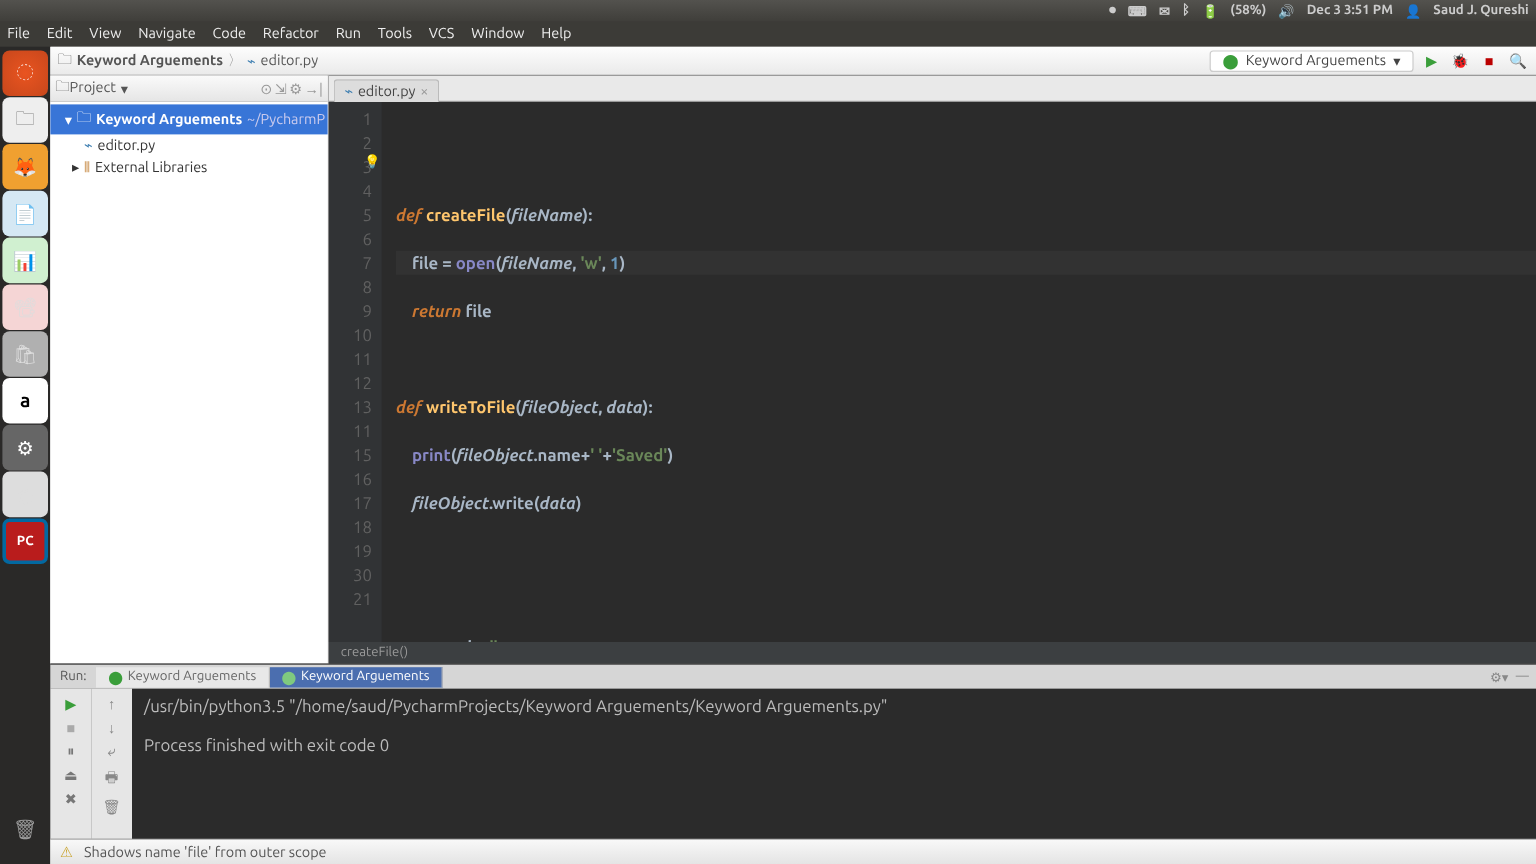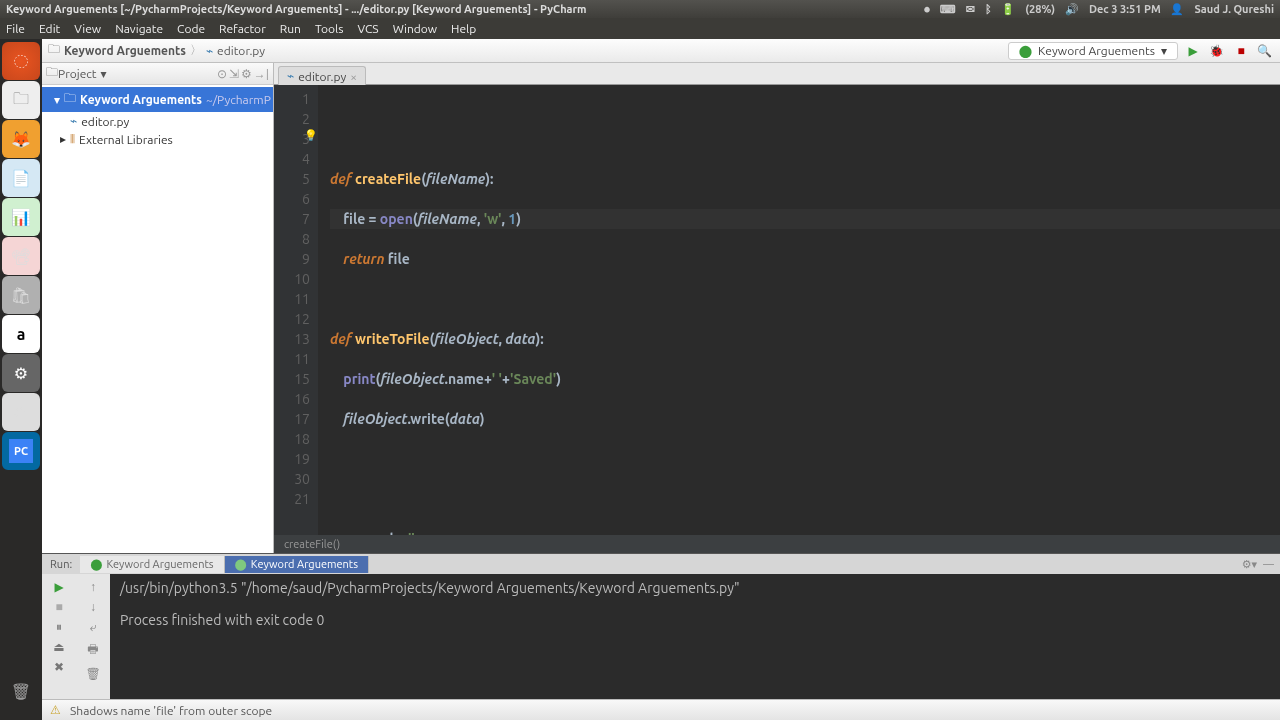--- a/index.html
+++ b/index.html
@@ -17,21 +17,21 @@
 .launcher .ubuntu { background: radial-gradient(#e95420,#c7471c); color:#fff; font-weight:bold; }
 .launcher .files { background: #eee; color:#888; }
 .launcher .ff { background: #f0a030; color:#fff; }
 .launcher .doc { background: #d5e8f4; }
 .launcher .sheet { background: #d0f0d0; }
 .launcher .pres { background: #f5d5d5; }
 .launcher .sw { background: #b0b0b0; }
 .launcher .amz { background: #fff; color:#000; font-weight:bold; }
 .launcher .gear { background: #666; color:#fff; }
 .launcher .chrome { background: #ddd; }
-.launcher .pc { background: #3b82f6; border:7px solid #0369a1; font-size:11px; font-weight:bold; color:#fff; }
+.launcher .pc { background: #b91c1c; border:3px solid #0369a1; font-size:11px; font-weight:bold; color:#fff; }
 .launcher .trash { position:absolute; bottom:10px; filter: brightness(0.7); }
 
 .ide { position: absolute; left: 42px; top: 39px; right: 0; bottom: 0; display: flex; flex-direction: column; background: #f0f0f0; }
 
 .navbar { height: 24px; background: linear-gradient(#fdfdfd,#eaeaea); border-bottom: 1px solid #c0c0c0; display: flex; align-items: center; padding: 0 6px; color: #555; font-size: 12px; }
 .navbar .crumb { display: flex; align-items: center; gap: 4px; }
 .navbar .sep { color:#999; }
 .navbar .rightctrl { margin-left: auto; display:flex; gap:6px; align-items:center; }
 .navbar .runconfig { border:1px solid #ccc; background:#fff; padding: 1px 10px; border-radius:3px; font-size:12px; color:#444; display:flex; align-items:center; gap:6px; }
 .navbar .ibtn { width:18px; height:18px; display:flex; align-items:center; justify-content:center; color:#666; }
@@ -85,28 +85,27 @@
 .console { flex:1; background:#2b2b2b; color:#bbb; font-family: "DejaVu Sans Mono",monospace; font-size:14px; padding:6px 10px; white-space:pre-wrap; }
 
 .statusbar { height:21px; background:linear-gradient(#f8f8f8,#e4e4e4); border-top:1px solid #bbb; display:flex; align-items:center; padding:0 8px; font-size:12px; color:#555; }
 .statusbar .warn { width:14px;height:14px;margin-right:6px;color:#c9a32c; }
 .statusbar .right { margin-left:auto; display:flex; gap:12px; color:#666;margin-top:48px; }
 </style>
 </head>
 <body>
 
 <div class="titlebar">
-  <span>Keyword Arguements [~/PycharmProjects/Keyword Arguements] - .../editor.py [Keyword Arguements] - PyCharm</span>
   <div class="titlebar-right">
     <span>⏺</span>
     <span>⌨</span>
     <span>✉</span>
     <span>ᛒ</span>
     <span>🔋</span>
-    <span>(28%)</span>
+    <span>(58%)</span>
     <span>🔊</span>
     <span>Dec 3 3:51 PM</span>
     <span>👤</span>
     <span>Saud J. Qureshi</span>
   </div>
 </div>
 
 <div class="menubar">
   <span>File</span>
   <span>Edit</span>

